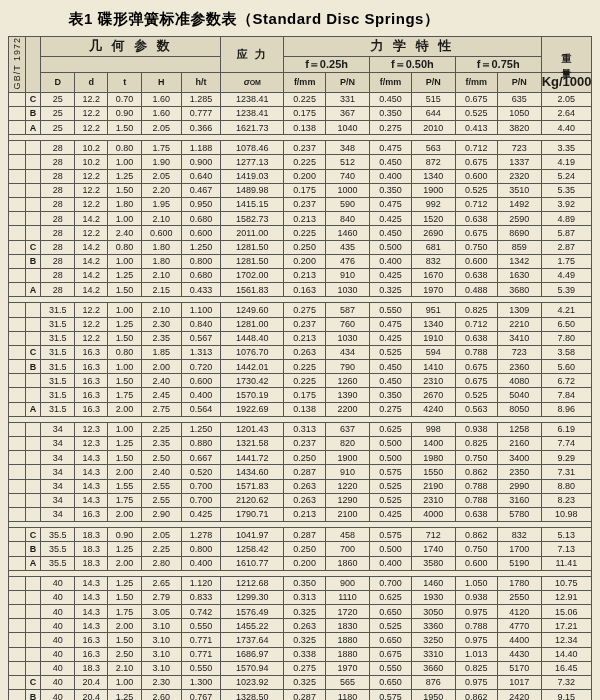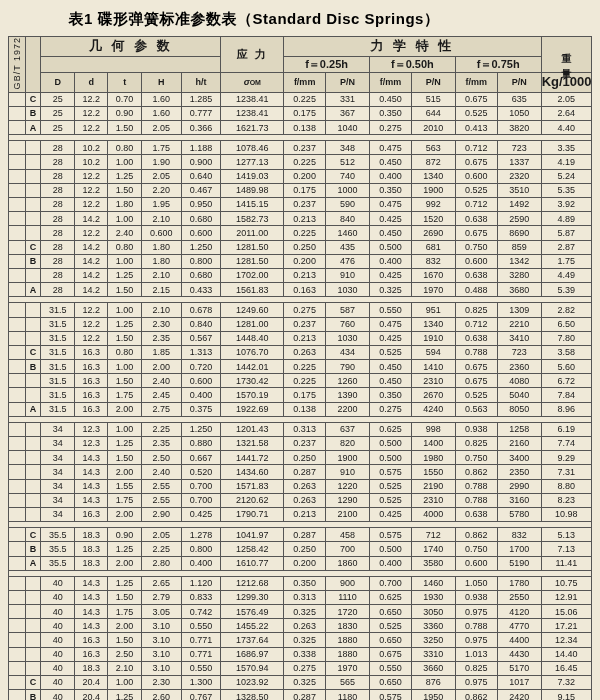--- a/index.html
+++ b/index.html
@@ -351,21 +351,21 @@
           <td>14.2</td>
           <td>1.25</td>
           <td>2.10</td>
           <td>0.680</td>
           <td>1702.00</td>
           <td>0.213</td>
           <td>910</td>
           <td>0.425</td>
           <td>1670</td>
           <td>0.638</td>
-          <td>3280</td>
+          <td>1630</td>
           <td>4.49</td>
         </tr>
         <tr>
           <td class="gbcell"></td>
           <td class="mark">A</td>
           <td>28</td>
           <td>14.2</td>
           <td>1.50</td>
           <td>2.15</td>
           <td>0.433</td>
@@ -381,29 +381,29 @@
         <tr class="spacer">
           <td colspan="15"></td>
         </tr>
         <tr>
           <td class="gbcell"></td>
           <td class="mark"></td>
           <td>31.5</td>
           <td>12.2</td>
           <td>1.00</td>
           <td>2.10</td>
-          <td>0.678</td>
+          <td>1.100</td>
           <td>1249.60</td>
           <td>0.275</td>
           <td>587</td>
           <td>0.550</td>
           <td>951</td>
           <td>0.825</td>
           <td>1309</td>
-          <td>2.82</td>
+          <td>4.21</td>
         </tr>
         <tr>
           <td class="gbcell"></td>
           <td class="mark"></td>
           <td>31.5</td>
           <td>12.2</td>
           <td>1.25</td>
           <td>2.30</td>
           <td>0.840</td>
           <td>1281.00</td>
@@ -500,21 +500,21 @@
           <td>5040</td>
           <td>7.84</td>
         </tr>
         <tr>
           <td class="gbcell"></td>
           <td class="mark">A</td>
           <td>31.5</td>
           <td>16.3</td>
           <td>2.00</td>
           <td>2.75</td>
-          <td>0.375</td>
+          <td>0.564</td>
           <td>1922.69</td>
           <td>0.138</td>
           <td>2200</td>
           <td>0.275</td>
           <td>4240</td>
           <td>0.563</td>
           <td>8050</td>
           <td>8.96</td>
         </tr>
         <tr class="spacer">

